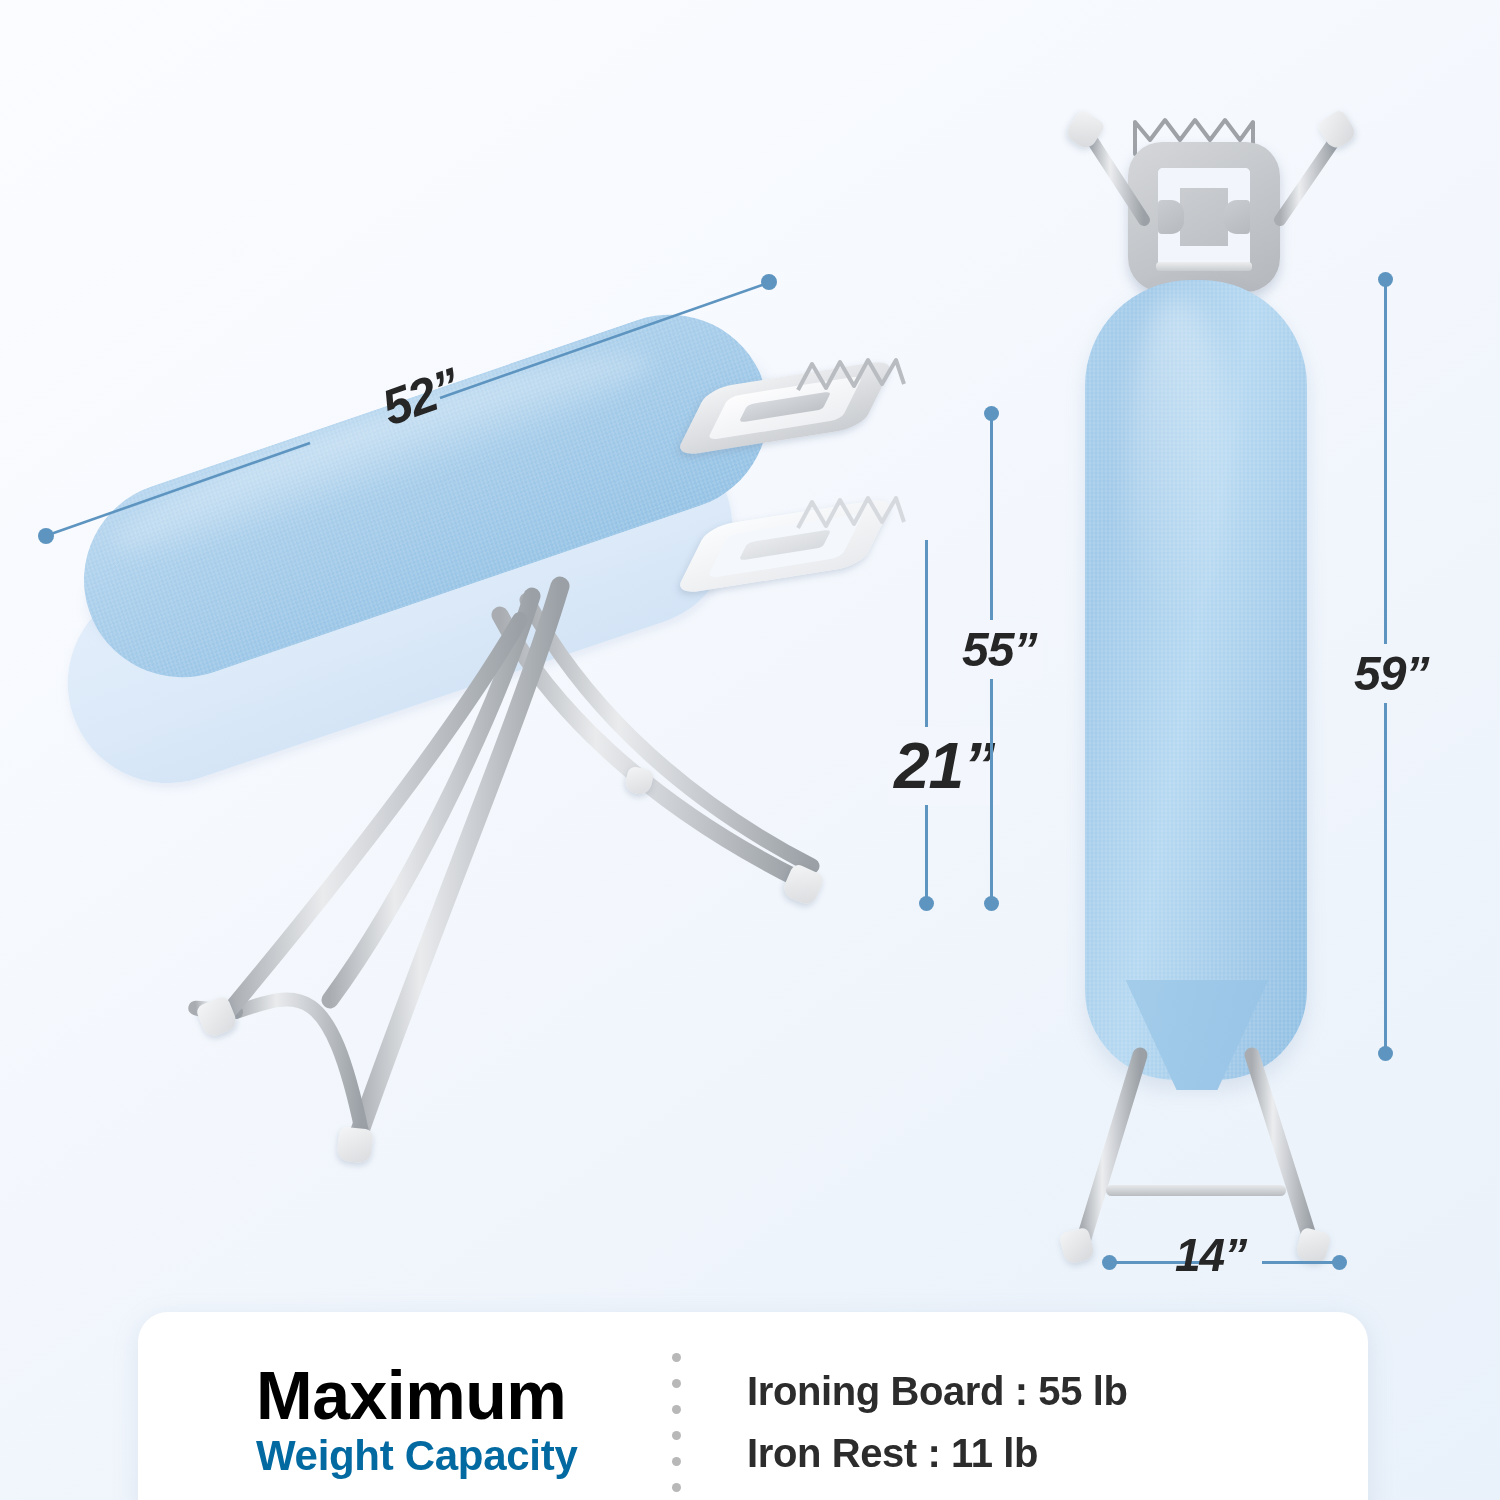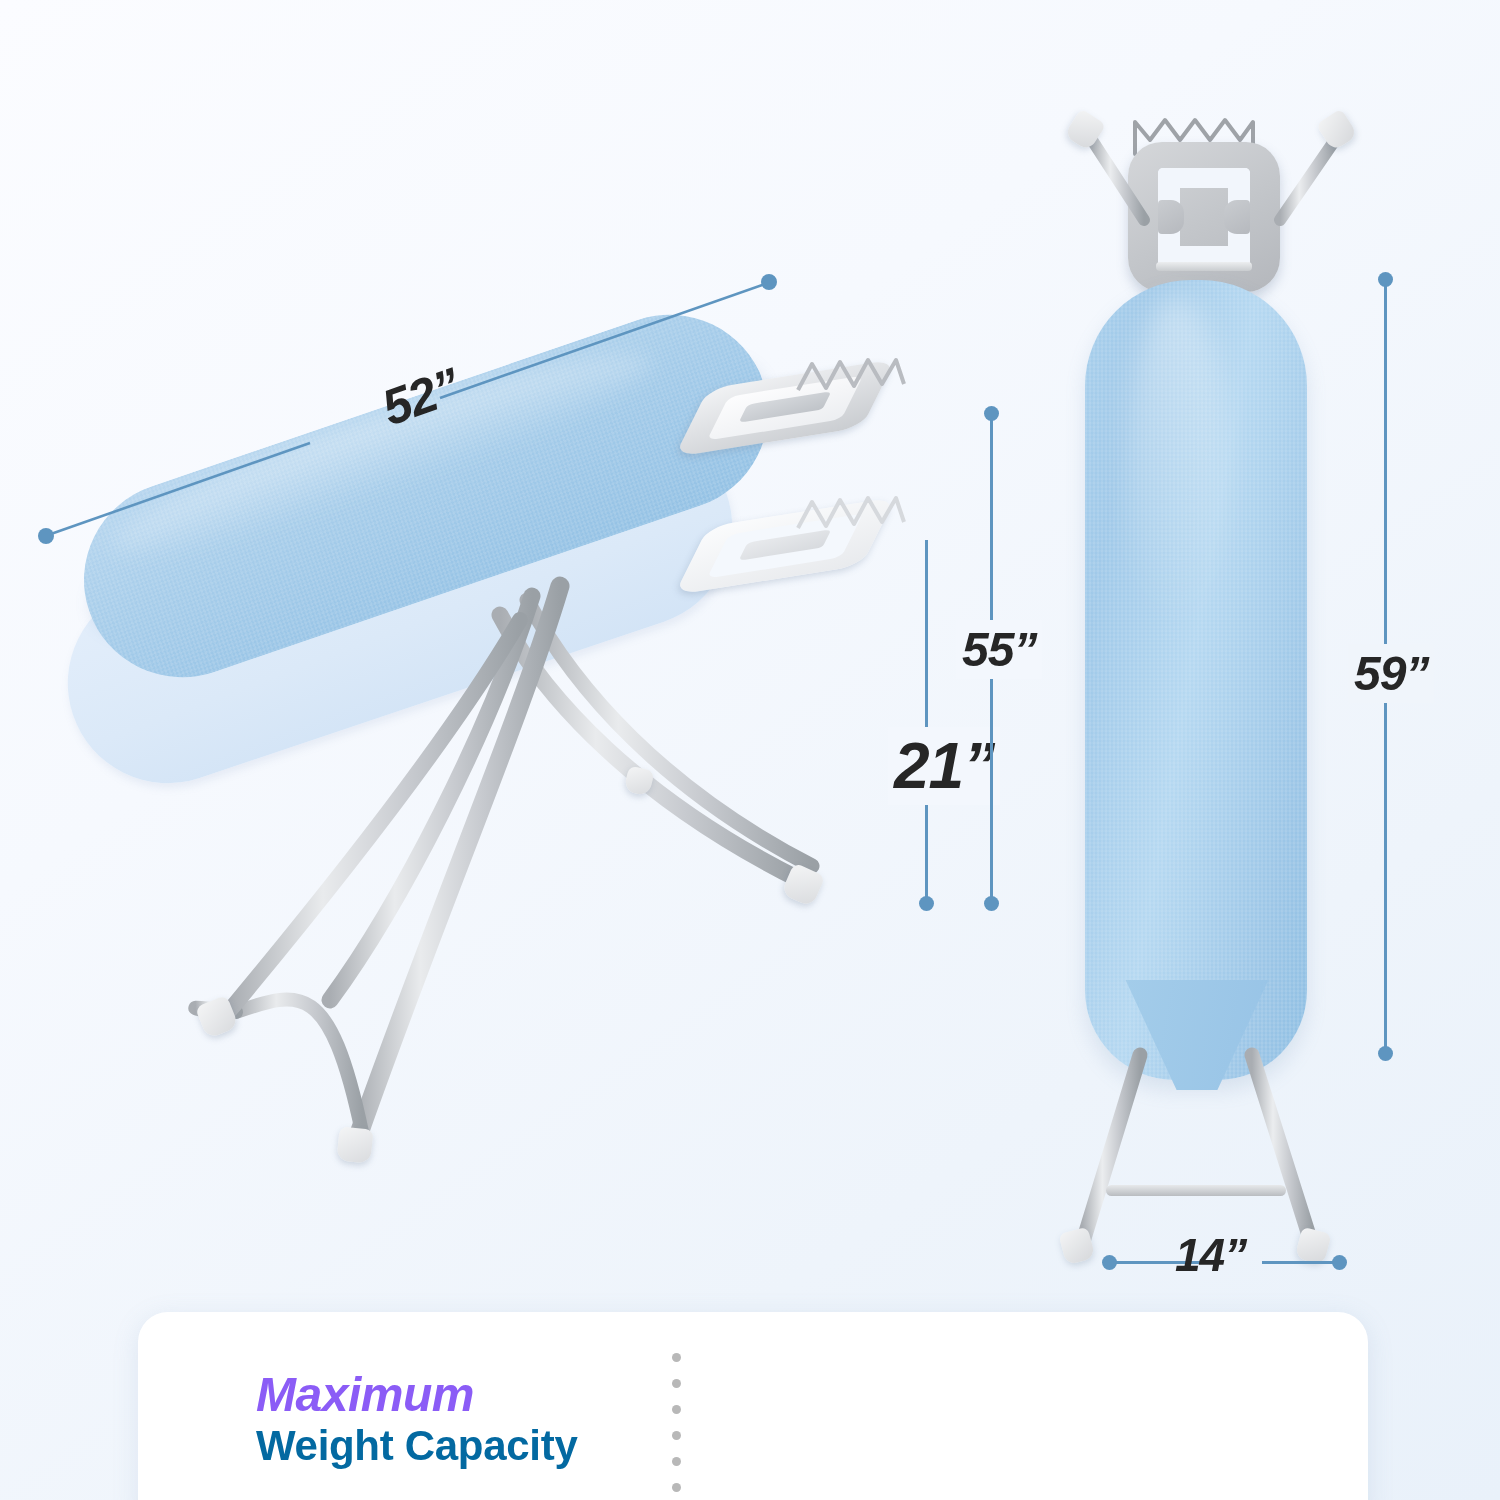--- a/index.html
+++ b/index.html
@@ -163,22 +163,22 @@
   
   #card {
     position:absolute; left:138px; top:1312px; width:1230px; height:220px;
     background:#ffffff; border-radius:30px;
     box-shadow:0 6px 26px rgba(120,150,185,.17);
     display:flex; align-items:center;
   }
   #cardLeft {
     width:520px; padding-left:118px; box-sizing:border-box;
   }
-  #maxword { font-size:48px; font-weight:bold; color:#8b5cf6; line-height:1.02;
-             letter-spacing:-0.5px;font-style:italic; }
+  #maxword { font-size:68px; font-weight:bold; color:#000000; line-height:1.02;
+             letter-spacing:-0.5px; }
   #capword { font-size:42px; font-weight:bold; color:#0369a1; line-height:1.25;
              letter-spacing:-0.3px; }
   #dots { display:flex; flex-direction:column; gap:17px; margin:0 66px 0 14px; }
   #dots span { display:block; width:9px; height:9px; border-radius:50%; background:#b8b8b8; }
   #cardRight { font-size:40px; font-weight:bold; color:#2c2c2c; line-height:1.55;
                letter-spacing:-0.4px; }
 </style>
 </head>
 <body>
 
@@ -317,15 +317,19 @@
       <div id="capword">Weight Capacity</div>
     </div>
     <div id="dots">
       <span></span>
       <span></span>
       <span></span>
       <span></span>
       <span></span>
       <span></span>
     </div>
+    <div id="cardRight">
+      <div>Ironing Board : 55 lb</div>
+      <div>Iron Rest : 11 lb</div>
+    </div>
   </div>
 
 </div>
 
 </body></html>

